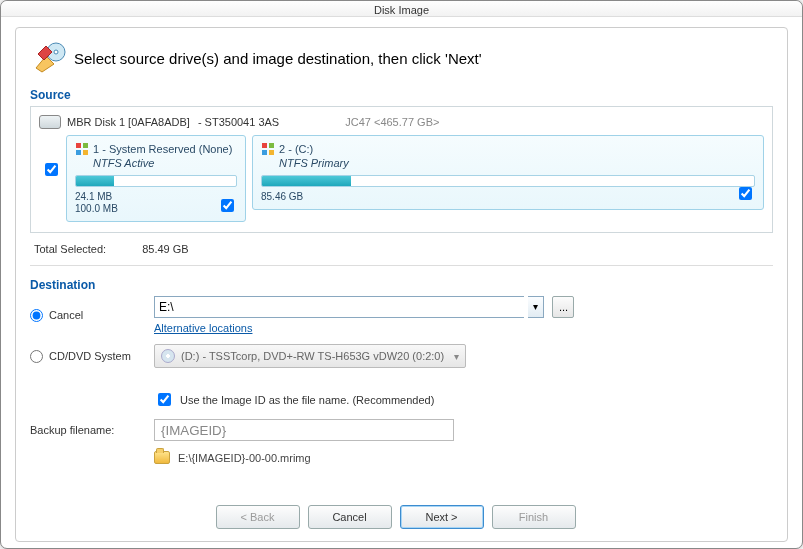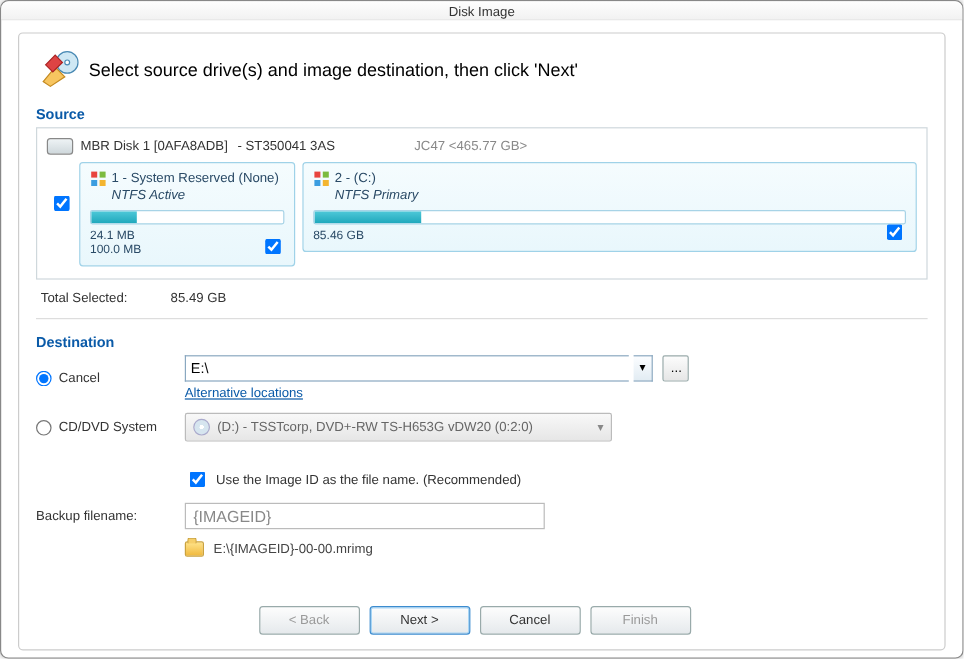--- a/index.html
+++ b/index.html
@@ -42,21 +42,21 @@
   hr.div { border:none; border-top:1px solid #ddd; margin:4px 0 8px 0;}
   .dest-grid { display:grid; grid-template-columns:120px 1fr; row-gap:10px; column-gap:4px; align-items:center;}
   .radio-label { display:flex; align-items:center; gap:6px; color:#333;}
   input[type=radio]{margin:0;}
   .folder-row { display:flex; align-items:center; gap:4px;}
   .folder-input { width:370px; height:22px; border:1px solid #8aa8c0; padding:2px 4px; font-size:12px; background:#fff;}
   .folder-input:disabled{color:#888;}
   .dd-btn { width:16px; height:22px; border:1px solid #8aa8c0; border-left:none; background:linear-gradient(#fbfdff,#e2ecf3); font-size:10px; line-height:10px; text-align:center; cursor:default; display:flex; align-items:center; justify-content:center;}
   .browse-btn { width:22px; height:22px; border:1px solid #9aa; background:linear-gradient(#fcfcfc,#e6e6e6); font-size:11px; margin-left:4px; border-radius:2px;}
   .alt-link { color:#0a5aa8; text-decoration:underline; cursor:pointer; font-size:11px; margin-top:4px; display:inline-block;}
-  .burner-select { width:356px; height:24px; border:1px solid #bbb; background:linear-gradient(#f8f8f8,#e6e6e6); color:#666; padding:2px 6px; display:flex; align-items:center; gap:6px; border-radius:2px; position:relative;}
+  .burner-select { width:312px; height:24px; border:1px solid #bbb; background:linear-gradient(#f8f8f8,#e6e6e6); color:#666; padding:2px 6px; display:flex; align-items:center; gap:6px; border-radius:2px; position:relative;}
   .burner-select .arrow{ position:absolute; right:6px; font-size:10px; color:#888;}
   .disc-icon { width:14px; height:14px; border-radius:50%; background:radial-gradient(circle at 50% 50%, #fff 0 20%, #d6e5ef 22% 90%, #9bb 100%); border:1px solid #aac;}
   .chk-row { display:flex; align-items:center; gap:6px; color:#333;margin-top:12px;}
   .filename-input { width:300px; height:22px; border:1px solid #bbb; padding:2px 6px; color:#888; background:#fff;}
   .path-row { display:flex; align-items:center; gap:8px; color:#444;}
   .folder-icon { width:16px; height:13px; background:linear-gradient(#ffe38a,#f0b93e); border:1px solid #caa23e; border-radius:2px; position:relative;}
   .folder-icon::before{content:""; position:absolute; top:-4px; left:1px; width:6px; height:4px; background:#f6cf6a; border:1px solid #caa23e; border-bottom:none; border-radius:2px 2px 0 0;}
   .btnbar { display:flex; justify-content:center; gap:8px; padding:10px 12px 4px 0;}
   button.win { width:84px; height:24px; border:1px solid #9aa; background:linear-gradient(#fdfdfd,#e5e9ec); border-radius:3px; font-size:11px; color:#333;}
   button.win:disabled{ color:#9a9a9a;}
@@ -191,20 +191,20 @@
         <div class="path-row">
           <span class="folder-icon"></span>
           <span>E:\{IMAGEID}-00-00.mrimg</span>
         </div>
       </div>
 
       <div style="flex:1"></div>
 
       <div class="btnbar">
         <button class="win" disabled="">&lt; Back</button>
+        <button class="win">Cancel</button>
         <button class="win primary">Next &gt;</button>
-        <button class="win">Cancel</button>
         <button class="win" disabled="">Finish</button>
       </div>
 
     </div>
   </div>
 </div>
 
 </body></html>

